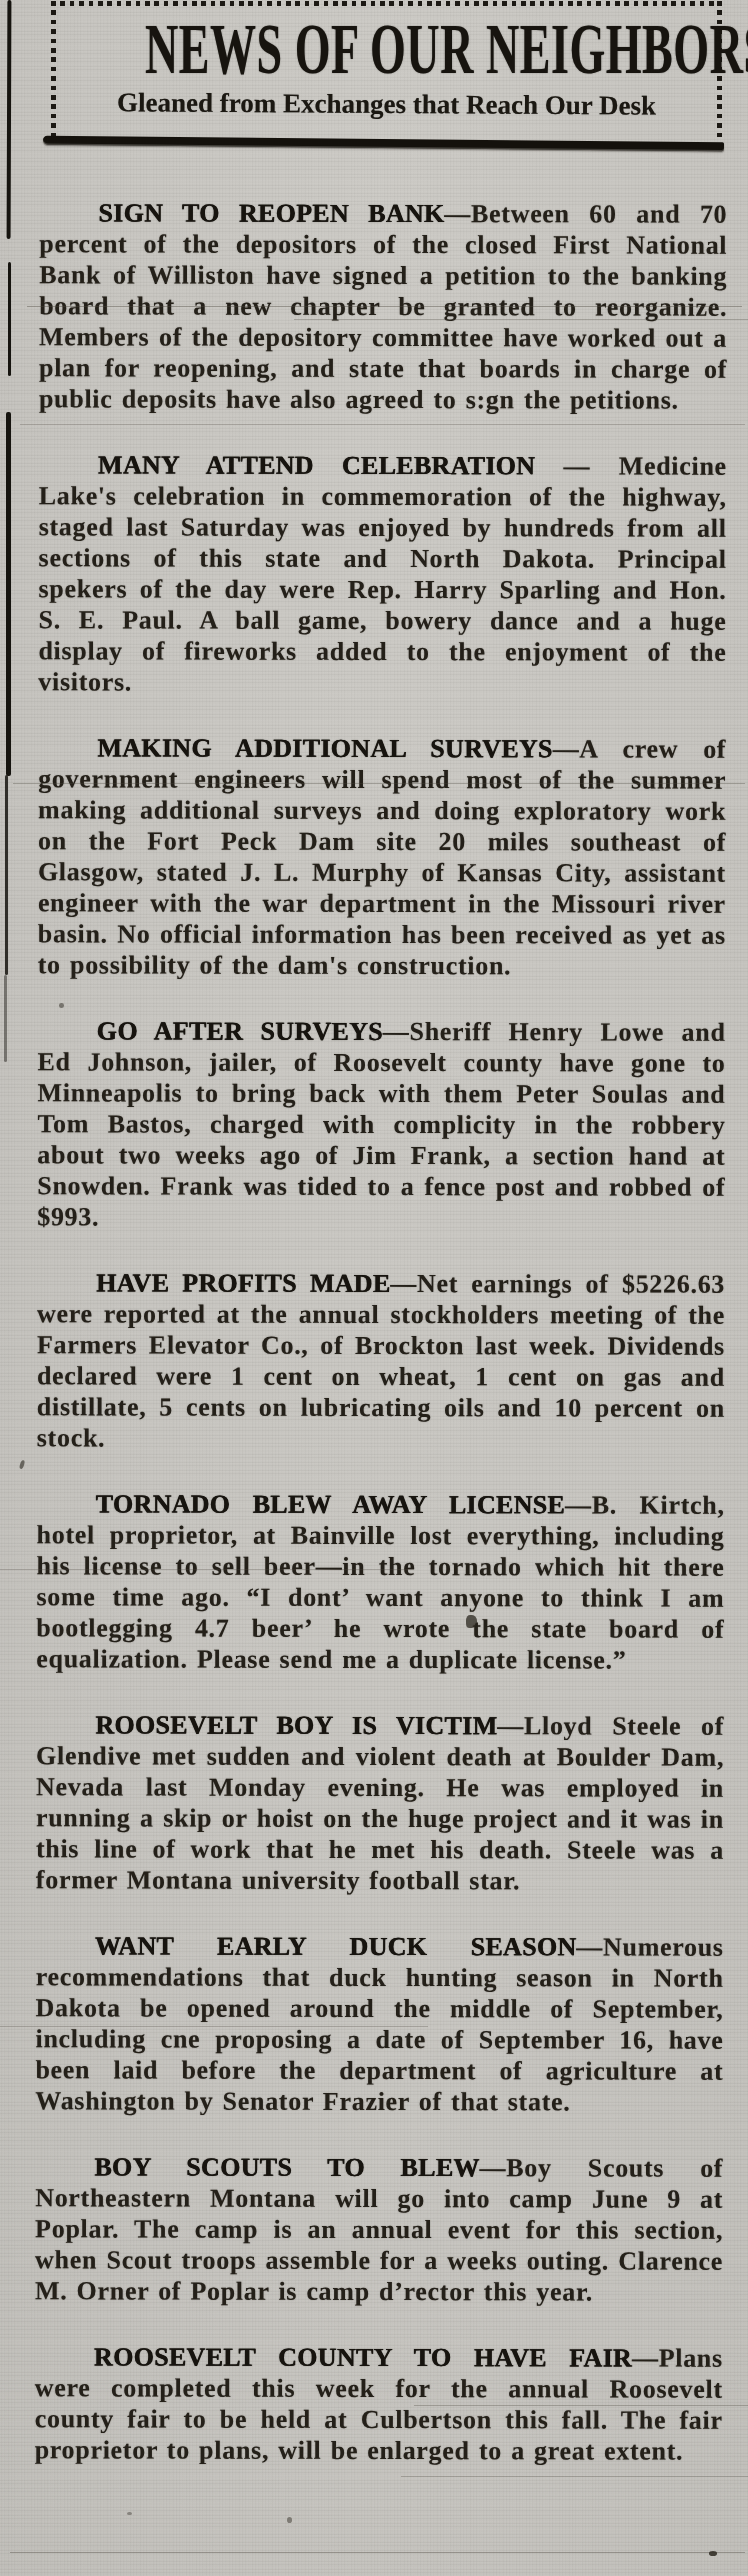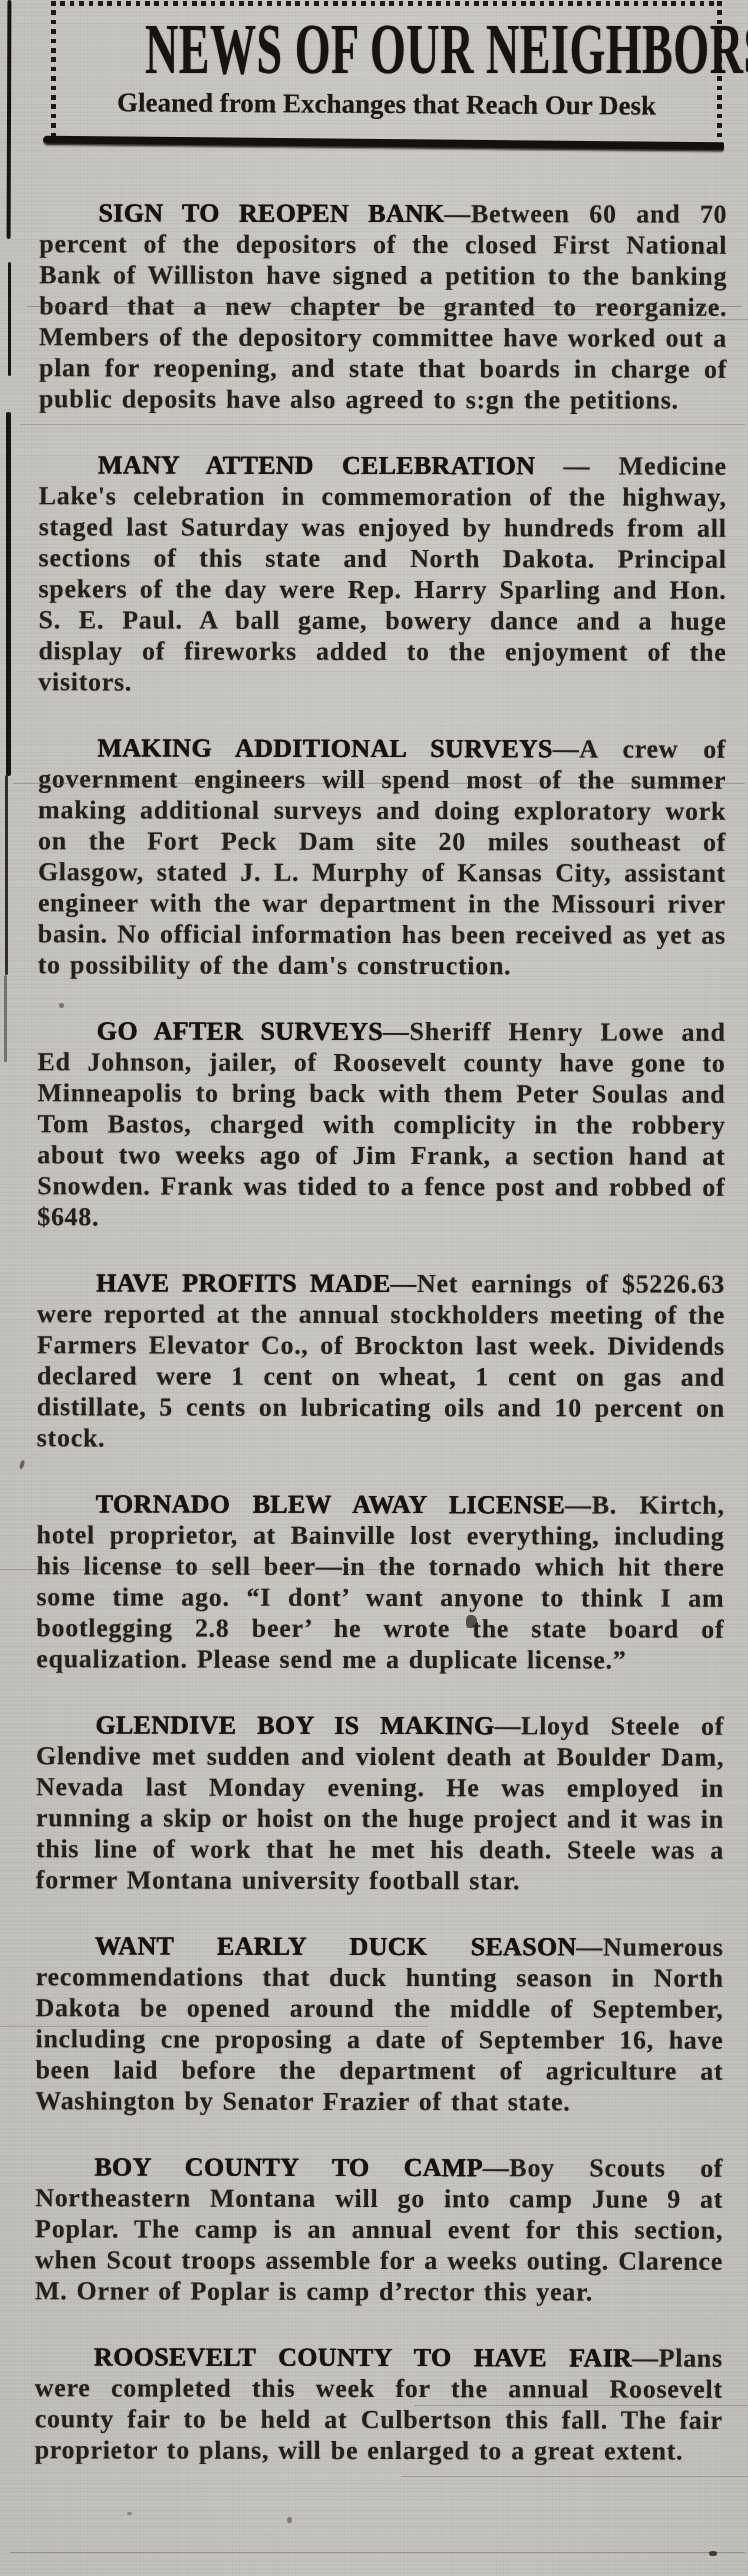--- a/index.html
+++ b/index.html
@@ -80,31 +80,31 @@
   </header>
   <div class="masthead-underline"></div>
 
   <main class="articles">
     <p class="article"><span class="headline">SIGN TO REOPEN BANK</span><span class="body">—Between 60 and 70 percent of the depositors of the closed First National Bank of Williston have signed a petition to the banking board that a new chapter be granted to reorganize. Members of the depository committee have worked out a plan for reopening, and state that boards in charge of public deposits have also agreed to s:gn the petitions.</span></p>
 
     <p class="article"><span class="headline">MANY ATTEND CELEBRATION</span><span class="body"> — Medicine Lake's celebration in commemoration of the highway, staged last Saturday was enjoyed by hundreds from all sections of this state and North Dakota. Principal spekers of the day were Rep. Harry Sparling and Hon. S. E. Paul. A ball game, bowery dance and a huge display of fireworks added to the enjoyment of the visitors.</span></p>
 
     <p class="article"><span class="headline">MAKING ADDITIONAL SURVEYS</span><span class="body">—A crew of government engineers will spend most of the summer making additional surveys and doing exploratory work on the Fort Peck Dam site 20 miles southeast of Glasgow, stated J. L. Murphy of Kansas City, assistant engineer with the war department in the Missouri river basin. No official information has been received as yet as to possibility of the dam's construction.</span></p>
 
-    <p class="article"><span class="headline">GO AFTER SURVEYS</span><span class="body">—Sheriff Henry Lowe and Ed Johnson, jailer, of Roosevelt county have gone to Minneapolis to bring back with them Peter Soulas and Tom Bastos, charged with complicity in the robbery about two weeks ago of Jim Frank, a section hand at Snowden. Frank was tided to a fence post and robbed of $648.</span></p>
+    <p class="article"><span class="headline">GO AFTER SURVEYS</span><span class="body">—Sheriff Henry Lowe and Ed Johnson, jailer, of Roosevelt county have gone to Minneapolis to bring back with them Peter Soulas and Tom Bastos, charged with complicity in the robbery about two weeks ago of Jim Frank, a section hand at Snowden. Frank was tided to a fence post and robbed of $993.</span></p>
 
     <p class="article"><span class="headline">HAVE PROFITS MADE</span><span class="body">—Net earnings of $5226.63 were reported at the annual stockholders meeting of the Farmers Elevator Co., of Brockton last week. Dividends declared were 1 cent on wheat, 1 cent on gas and distillate, 5 cents on lubricating oils and 10 percent on stock.</span></p>
 
-    <p class="article"><span class="headline">TORNADO BLEW AWAY LICENSE</span><span class="body">—B. Kirtch, hotel proprietor, at Bainville lost everything, including his license to sell beer—in the tornado which hit there some time ago. “I dont’ want anyone to think I am bootlegging 2.8 beer’ he wrote the state board of equalization. Please send me a duplicate license.”</span></p>
+    <p class="article"><span class="headline">TORNADO BLEW AWAY LICENSE</span><span class="body">—B. Kirtch, hotel proprietor, at Bainville lost everything, including his license to sell beer—in the tornado which hit there some time ago. “I dont’ want anyone to think I am bootlegging 4.7 beer’ he wrote the state board of equalization. Please send me a duplicate license.”</span></p>
 
-    <p class="article"><span class="headline">GLENDIVE BOY IS MAKING</span><span class="body">—Lloyd Steele of Glendive met sudden and violent death at Boulder Dam, Nevada last Monday evening. He was employed in running a skip or hoist on the huge project and it was in this line of work that he met his death. Steele was a former Montana university football star.</span></p>
+    <p class="article"><span class="headline">ROOSEVELT BOY IS VICTIM</span><span class="body">—Lloyd Steele of Glendive met sudden and violent death at Boulder Dam, Nevada last Monday evening. He was employed in running a skip or hoist on the huge project and it was in this line of work that he met his death. Steele was a former Montana university football star.</span></p>
 
     <p class="article"><span class="headline">WANT EARLY DUCK SEASON</span><span class="body">—Numerous recommendations that duck hunting season in North Dakota be opened around the middle of September, including cne proposing a date of September 16, have been laid before the department of agriculture at Washington by Senator Frazier of that state.</span></p>
 
-    <p class="article"><span class="headline">BOY COUNTY TO CAMP</span><span class="body">—Boy Scouts of Northeastern Montana will go into camp June 9 at Poplar. The camp is an annual event for this section, when Scout troops assemble for a weeks outing. Clarence M. Orner of Poplar is camp d’rector this year.</span></p>
+    <p class="article"><span class="headline">BOY SCOUTS TO BLEW</span><span class="body">—Boy Scouts of Northeastern Montana will go into camp June 9 at Poplar. The camp is an annual event for this section, when Scout troops assemble for a weeks outing. Clarence M. Orner of Poplar is camp d’rector this year.</span></p>
 
     <p class="article"><span class="headline">ROOSEVELT COUNTY TO HAVE FAIR</span><span class="body">—Plans were completed this week for the annual Roosevelt county fair to be held at Culbertson this fall. The fair proprietor to plans, will be enlarged to a great extent.</span></p>
   </main>
 
   <div class="rule-seg" style="left:7.3px;top:0;width:4px;height:239px;transform:rotate(.2deg);"></div>
   <div class="rule-seg" style="left:8px;top:262px;width:3.3px;height:114px;"></div>
   <div class="rule-seg" style="left:6px;top:412px;width:4.7px;height:364px;"></div>
   <div class="rule-seg" style="left:4.7px;top:775px;width:3.3px;height:200px;opacity:.85;"></div>
   <div class="rule-seg" style="left:4px;top:975px;width:2.7px;height:87px;opacity:.45;"></div>
 

